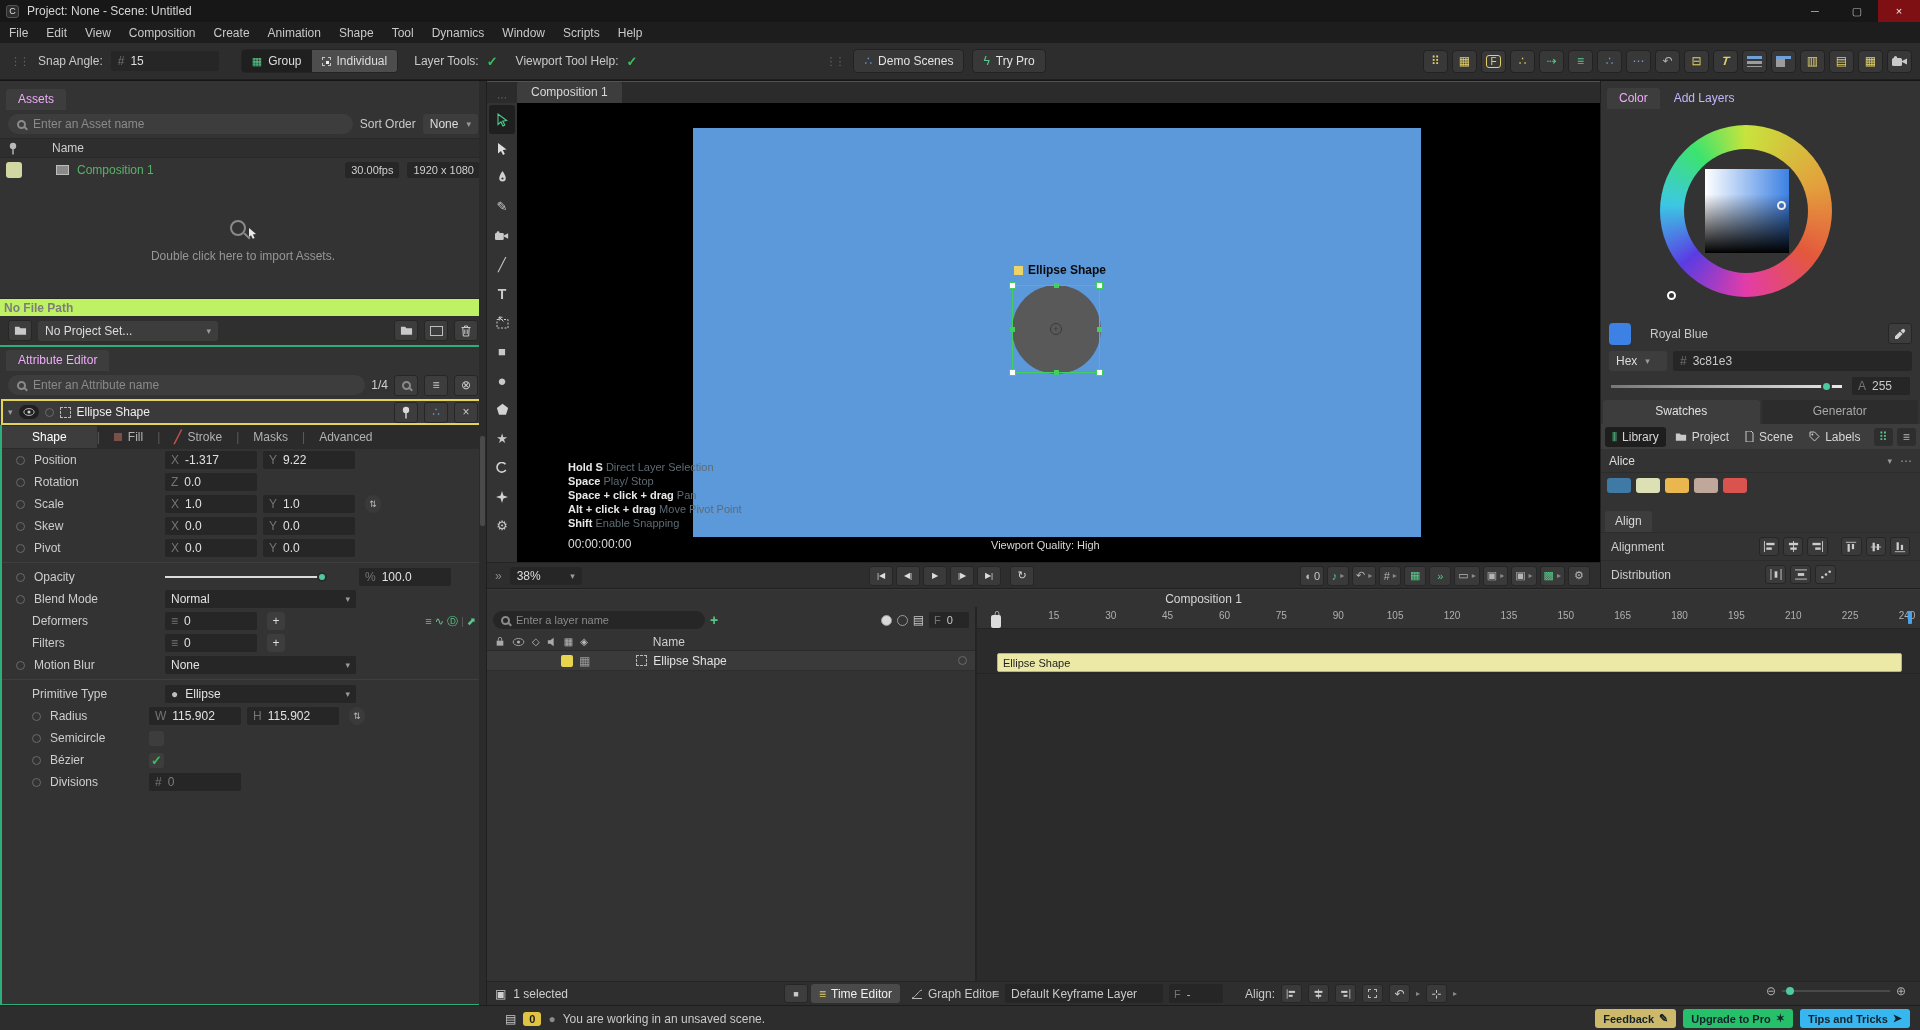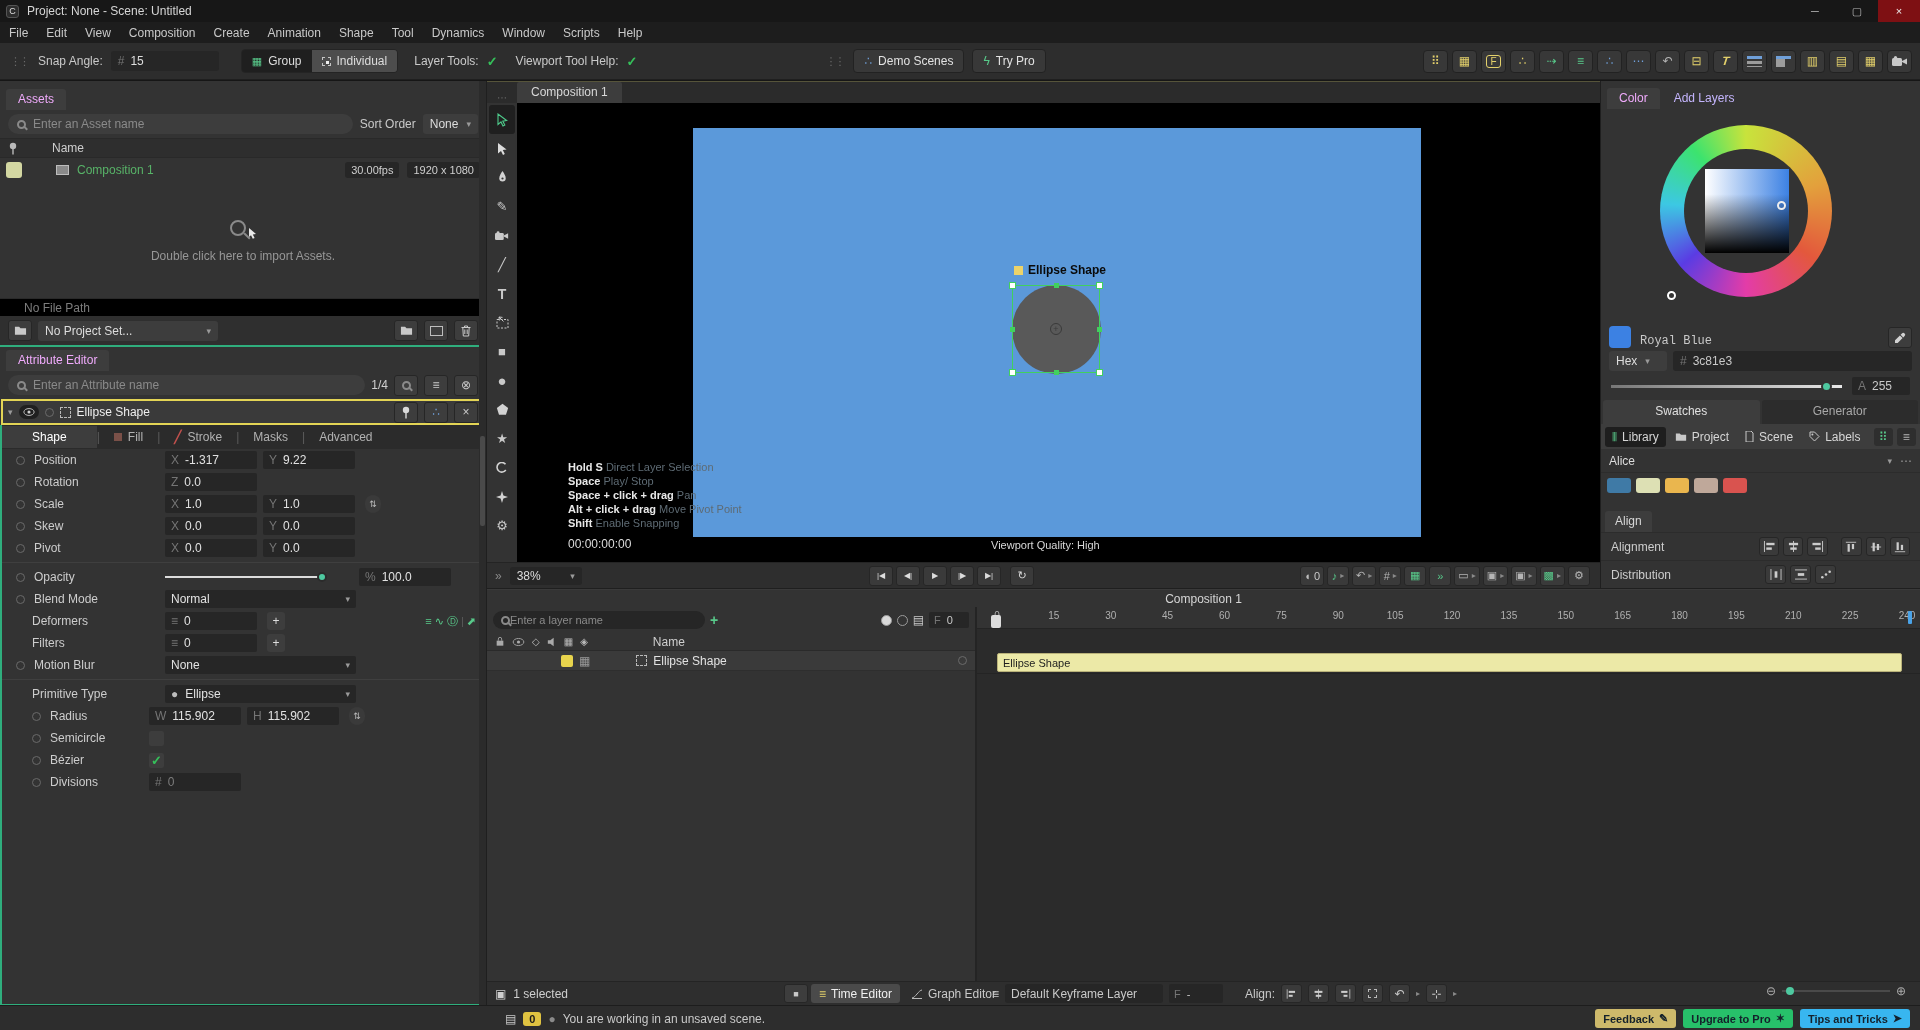--- a/index.html
+++ b/index.html
@@ -63,21 +63,21 @@
 
   .hdr-row { height:20px; background:#2e2e2e; border-top:1px solid #292929; border-bottom:1px solid #292929; display:flex; align-items:center; padding:0 8px; gap:8px; color:#cfcfcf; }
   .asset-row { height:24px; display:flex; align-items:center; padding:0 6px; gap:8px; }
   .chip { width:16px; height:16px; border-radius:3px; background:#d3d7a2; flex:none; }
   .frameico { width:13px; height:10px; border:1px solid #bdbdbd; background:#8a8a8a; }
   .comp-name { color:#58b368; }
   .badge { background:#262626; border-radius:3px; padding:2px 6px; color:#cfcfcf; font-size:11px; }
   .import-area { height:116px; display:flex; flex-direction:column; align-items:center; justify-content:center; gap:10px; color:#979797; }
   .bigmag { width:16px; height:16px; border:2px solid #8a8a8a; border-radius:50%; position:relative; }
   .bigmag::after { content:''; position:absolute; width:8px; height:2px; background:#8a8a8a; transform:rotate(45deg); right:-7px; bottom:-3px; }
-  .filepath { height:18px; line-height:18px; padding-left:24px; color:#7d7d7d; background:#000000; border-top:1px solid #2a2a2a; }
+  .filepath { height:18px; line-height:18px; padding-left:4px; color:#7d7d7d; background:#bef264; border-top:1px solid #2a2a2a;font-weight:bold; }
   .proj-row { height:29px; display:flex; align-items:center; padding:0 8px; gap:6px; background:#2f2f2f; }
   .sqbtn { width:24px; height:21px; background:#3d3d3d; border:1px solid #262626; border-radius:3px; display:flex; align-items:center; justify-content:center; }
   .teal-div { height:2px; background:#2fae7d; }
 
   
   .attr-search { height:28px; display:flex; align-items:center; padding:0 8px; gap:6px; }
   .pager { color:#cfcfcf; }
   .layer-hdr { height:26px; margin:0 1px; border:2px solid #e3d455; background:#3a3a3a; display:flex; align-items:center; padding:0 5px; gap:6px; }
   .eye-pill { width:20px; height:14px; background:#1f1f1f; border-radius:7px; display:flex; align-items:center; justify-content:center; }
   .dotc { width:9px; height:9px; border:1px solid #6a6a6a; border-radius:50%; flex:none; }
@@ -136,21 +136,21 @@
   .tiny { font-size:8px; color:#8a8a8a; }
 
   
   .wheelbox { height:212px; position:relative; }
   .ring { position:absolute; left:59px; top:16px; width:172px; height:172px; border-radius:50%;
     background:conic-gradient(from 0deg,#c8e33c,#e3a03c 70deg,#e3583c 125deg,#e33ca8 180deg,#5a3ce3 230deg,#3cc8e3 275deg,#3ce36e 320deg,#c8e33c 360deg); }
   .ring::after { content:''; position:absolute; left:24px; top:24px; width:124px; height:124px; border-radius:50%; background:#333; }
   .sbsq { position:absolute; left:104px; top:60px; width:84px; height:84px;
     background:linear-gradient(to top,#000,#0000 70%),linear-gradient(to right,#fff,#3c81e3); }
   .csel { position:absolute; width:9px; height:9px; border:2px solid #eee; border-radius:50%; }
-  .colname-row { height:30px; display:flex; align-items:flex-end; padding:0 8px; gap:9px;font-family:Liberation Mono, monospace; }
+  .colname-row { height:30px; display:flex; align-items:center; padding:0 8px; gap:19px; }
   .colswatch { width:22px; height:22px; border-radius:4px; background:#3c81e3; }
   .hex-row { height:26px; display:flex; align-items:center; padding:0 8px; gap:6px; }
   .hexfield { flex:1; height:20px; background:#262626; border-radius:3px; display:flex; align-items:center; padding:0 7px; }
   .alpha-row { height:24px; display:flex; align-items:center; padding:0 10px; gap:10px; }
   .atrack { flex:1; height:3px; background:linear-gradient(90deg,#777,#e8e8e8); position:relative; }
   .aknob { position:absolute; right:10px; top:-4px; width:11px; height:11px; border-radius:50%; background:#4ec9a0; border:2px solid #333; }
   .afield { width:58px; height:18px; background:#262626; border-radius:2px; display:flex; align-items:center; padding:0 6px; }
   .subtabs { height:26px; display:flex; padding:2px 2px 0; gap:2px; }
   .subtab { flex:1; text-align:center; padding:4px 0; background:#3d3d3d; color:#e0e0e0; border-radius:3px 3px 0 0; }
   .subtab.dim { background:#2c2c2c; color:#a8a8a8; }
@@ -168,21 +168,21 @@
   .abtn { width:21px; height:19px; background:#3a3a3a; border:1px solid #262626; border-radius:3px; display:flex; align-items:center; justify-content:center; }
   .agap { width:6px; }
 
   
   .timeline { flex:1; display:flex; flex-direction:column; background:#2b2b2b; min-height:0; border-top:1px solid #1f1f1f; }
   .tl-tabs { height:22px; display:flex; align-items:flex-end; padding-left:12px; gap:4px; background:#2b2b2b; }
   .tl-head { height:18px; background:#333; border-top:1px solid #3a3a3a; text-align:center; color:#d6d6d6; line-height:18px; }
   .tl-content { flex:1; display:flex; min-height:0; }
   .tl-left { width:490px; border-right:2px solid #242424; display:flex; flex-direction:column; background:#333; }
   .tl-lsearch { height:26px; display:flex; align-items:center; padding:0 6px; gap:5px; }
-  .tl-sinput { width:212px; height:18px; border-radius:9px; background:#262626; display:flex; align-items:center; padding:0 8px; }
+  .tl-sinput { width:212px; height:18px; border-radius:9px; background:#262626; display:flex; align-items:center; padding:0 8px; gap:6px; }
   .tl-sinput input { background:transparent; flex:1; font-size:11px; }
   .gplus { color:#58c98a; font-weight:bold; font-size:14px; }
   .tl-ficons { margin-left:auto; display:flex; align-items:center; gap:5px; }
   .circ { width:11px; height:11px; border-radius:50%; border:1px solid #9a9a9a; }
   .circ.f { background:#d9d9d9; }
   .ffield { width:40px; height:16px; background:#262626; border-radius:2px; display:flex; align-items:center; padding:0 5px; font-size:11px; }
   .tl-cols { height:18px; display:flex; align-items:center; padding:0 8px; gap:7px; color:#b9b9b9; border-bottom:1px solid #2a2a2a; font-size:10px; }
   .tl-row { height:20px; display:flex; align-items:center; padding:0 8px; gap:6px; background:#3a3a3a; border-bottom:1px solid #2e2e2e; }
   .ychip { width:12px; height:12px; border-radius:2px; background:#e8d44d; }
   .tl-right { flex:1; position:relative; background:#2b2b2b; }

